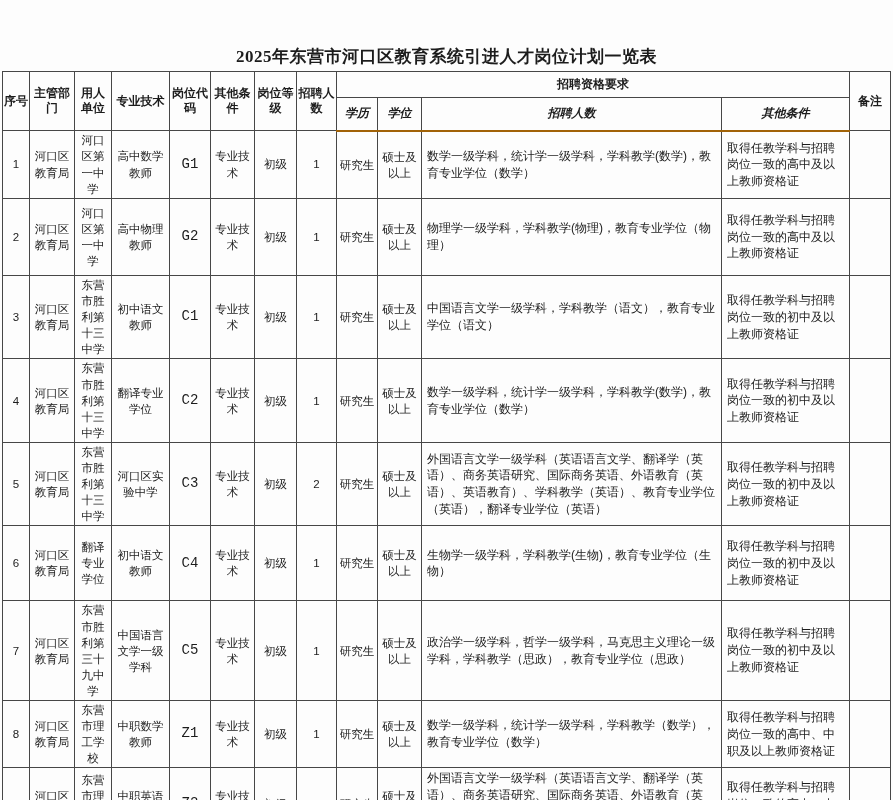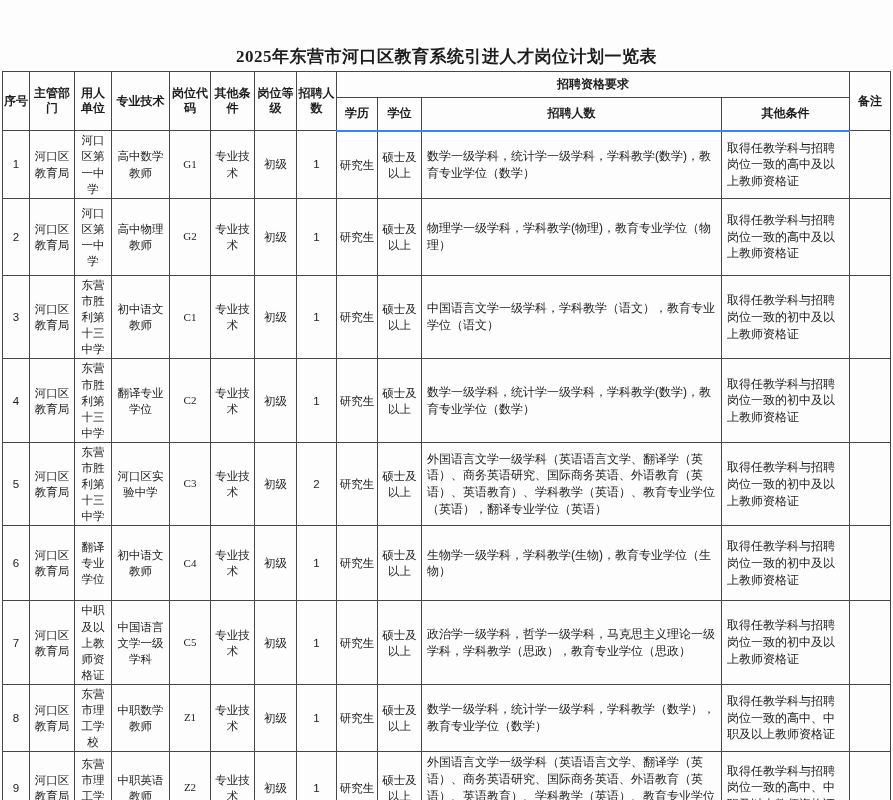--- a/index.html
+++ b/index.html
@@ -37,29 +37,29 @@
     font-size: 11.5px;
     line-height: 1.4;
     word-break: break-all;
     overflow: hidden;
   }
   .roster thead th {
     font-weight: bold;
     font-size: 12px;
     line-height: 1.25;
   }
-  .roster thead tr.hr2 th { border-bottom: 2px solid #3b82f6; }
+  .roster thead tr.hr2 th { border-bottom: 2px solid #a16207; font-style: italic; }
   .roster thead tr.hr1 { height: 26px; }
   .roster thead tr.hr2 { height: 33px; }
   .roster td.lft {
     text-align: left;
     padding: 2px 5px;
     font-size: 12px;
   }
-  .roster td.code { font-size: 11px; font-family: Liberation Serif, serif; }
+  .roster td.code { font-size: 14px; font-family: Liberation Mono, monospace; }
   tr.h38 { height: 38px; }
   tr.h48 { height: 48px; }
   tr.h57 { height: 57px; }
   tr.h68 { height: 68px; }
   tr.h75 { height: 75px; }
   tr.h77 { height: 77px; }
   tr.h78 { height: 78px; }
 </style>
 </head>
 <body>
@@ -197,21 +197,21 @@
         <td>研究生</td>
         <td>硕士及以上</td>
         <td class="lft">生物学一级学科，学科教学(生物)，教育专业学位（生物）</td>
         <td class="lft">取得任教学科与招聘岗位一致的初中及以上教师资格证</td>
         <td></td>
       </tr>
 
       <tr class="h75">
         <td>7</td>
         <td>河口区教育局</td>
-        <td>中职及以上教师资格证</td>
+        <td>东营市胜利第三十九中学</td>
         <td>中国语言文学一级学科</td>
         <td class="code">C5</td>
         <td>专业技术</td>
         <td>初级</td>
         <td>1</td>
         <td>研究生</td>
         <td>硕士及以上</td>
         <td class="lft">政治学一级学科，哲学一级学科，马克思主义理论一级学科，学科教学（思政），教育专业学位（思政）</td>
         <td class="lft">取得任教学科与招聘岗位一致的初中及以上教师资格证</td>
         <td></td>

